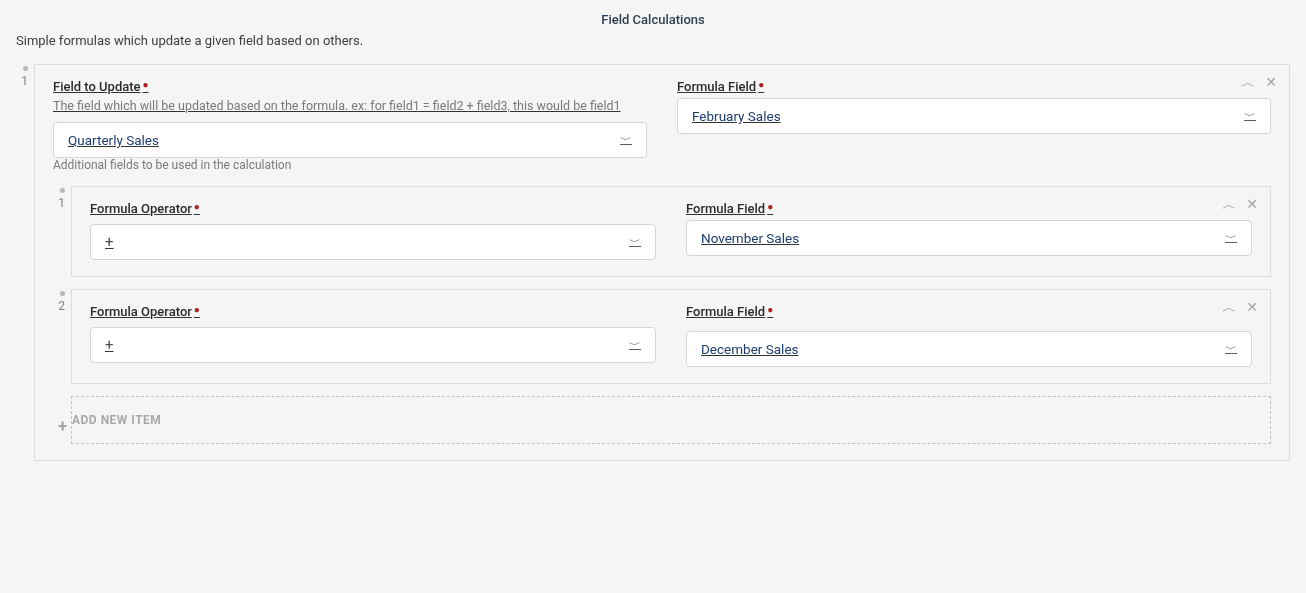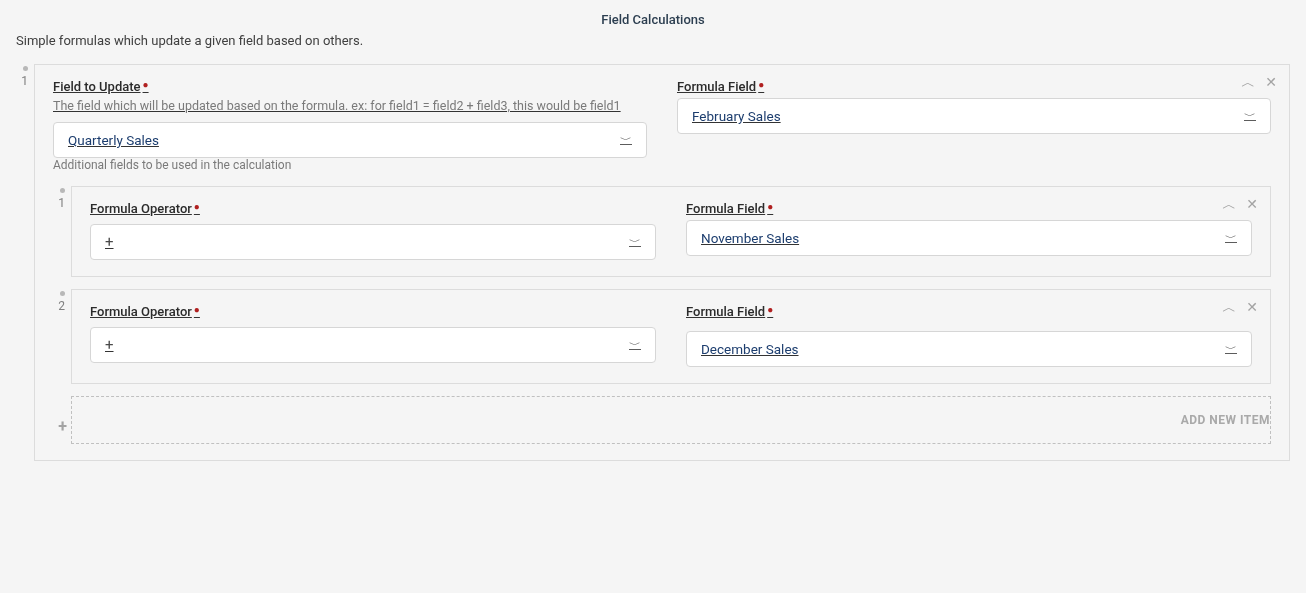--- a/index.html
+++ b/index.html
@@ -129,21 +129,21 @@
     color: #a3a3a3;
     font-size: 16px;
     font-weight: 700;
     line-height: 1;
     padding-top: 14px;
   }
   .add-btn {
     flex: 1;
     border: 1px dashed #c0c0c0;
     background: transparent;
-    text-align: right;
+    text-align: left;
     color: #a9a9a9;
     font-size: 12px;
     font-weight: 700;
     letter-spacing: 0.5px;
     padding: 16px 0;
     cursor: pointer;
   }
 </style>
 </head>
 <body>

